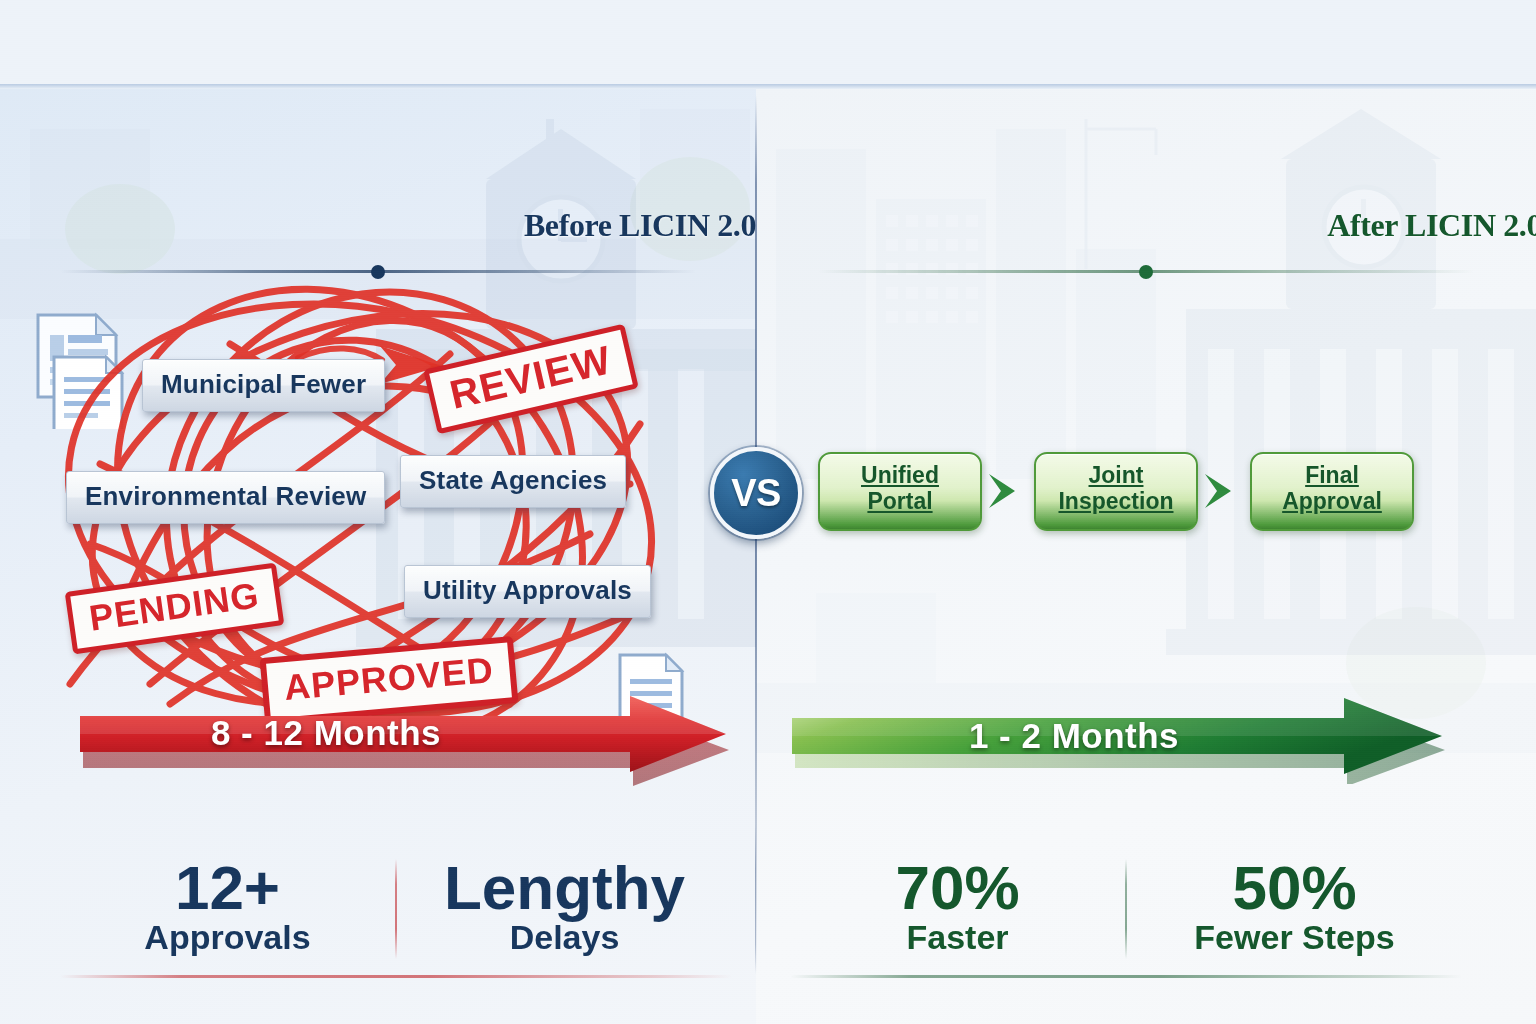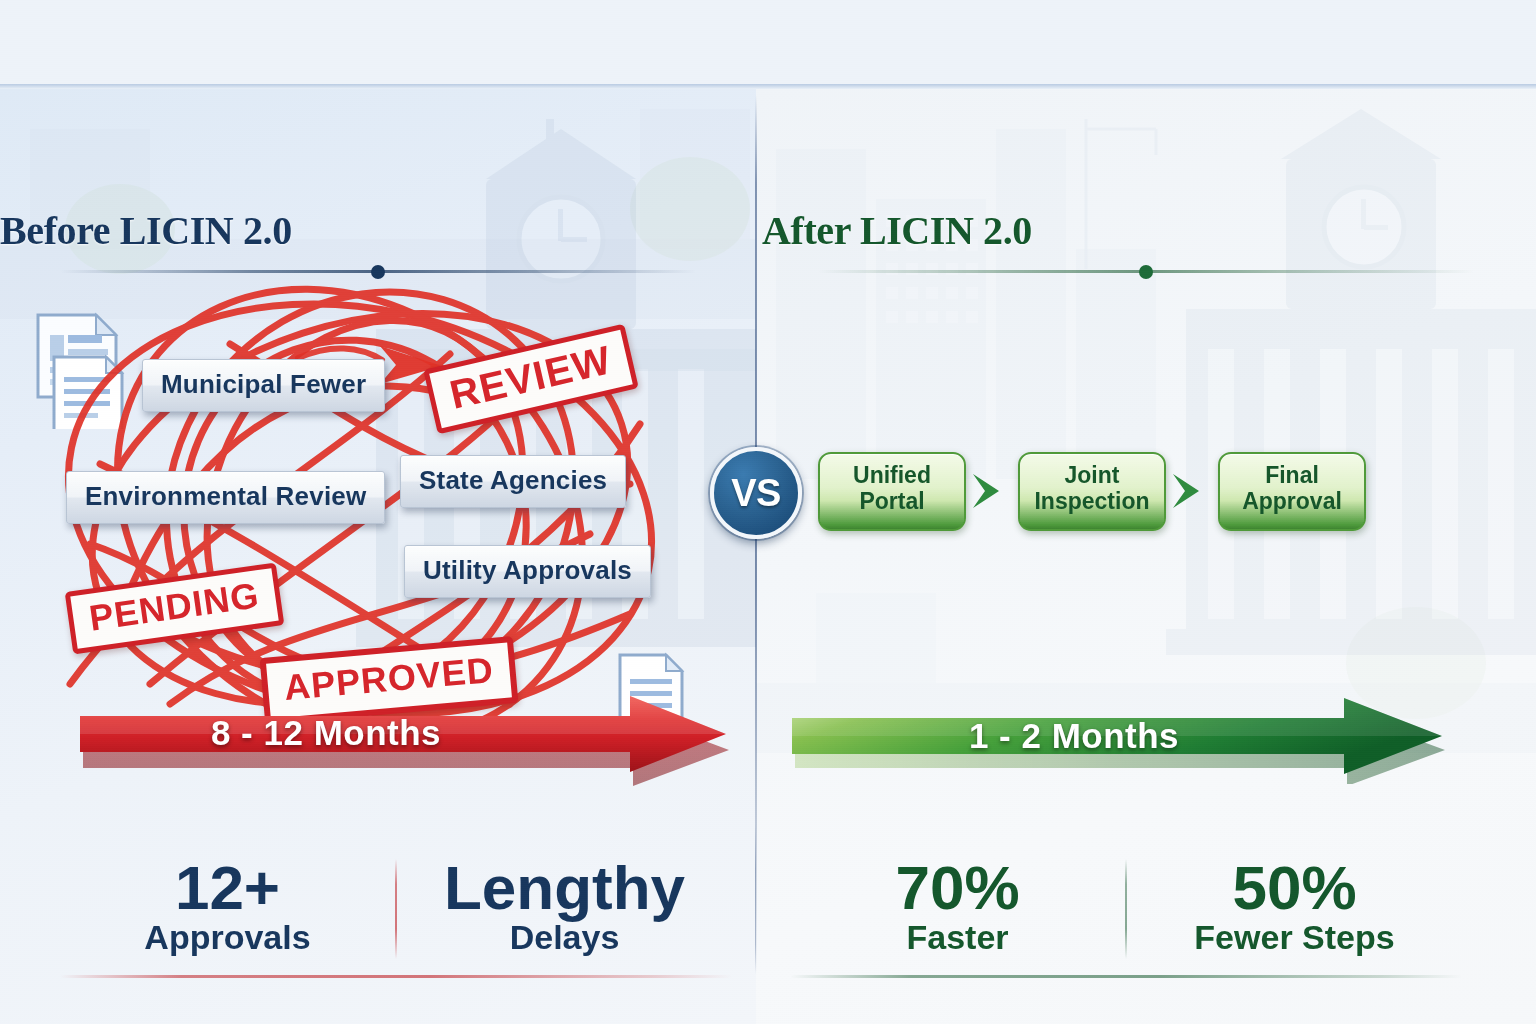--- a/index.html
+++ b/index.html
@@ -58,22 +58,22 @@
 
   .divider-v {
     position:absolute; left:755px; top:95px; width:2px; height:880px;
     background:linear-gradient(180deg,rgba(40,70,120,0) 0%,rgba(40,70,120,0.55) 10%,rgba(40,70,120,0.6) 55%,rgba(40,70,120,0.15) 92%,rgba(40,70,120,0) 100%);
     z-index:30;
   }
 
   
   .sec-title {
     position:absolute; top:118px; width:100%;
-    text-align:left;
-    font-size:40px; font-weight:bold;
+    text-align:right;
+    font-size:32px; font-weight:bold;
     font-family:"Liberation Serif", serif;
     letter-spacing:-0.4px;
     white-space:nowrap;
     z-index:25;
   }
   .sec-title.before { color:#17365d; text-shadow:0 1px 2px rgba(255,255,255,0.8); }
   .sec-title.after  { color:#14572c; text-shadow:0 1px 2px rgba(255,255,255,0.8);margin-left:6px; }
 
   .rule-wrap { position:absolute; top:176px; width:100%; height:14px; z-index:25; }
   .rule-line { position:absolute; left:8%; right:8%; top:5px; height:3px; }
@@ -101,21 +101,21 @@
     color:#17365d;
     font-size:26px; font-weight:bold;
     font-family:"Liberation Sans Narrow","Liberation Sans", sans-serif;
     letter-spacing:0.2px;
     white-space:nowrap;
     box-shadow:2px 4px 7px rgba(20,40,70,0.33), inset 0 1px 0 #ffffff;
   }
   .lbl-municipal { left:142px; top:270px; }
   .lbl-env       { left:66px;  top:382px; }
   .lbl-state     { left:400px; top:366px; }
-  .lbl-utility   { left:404px; top:456px; }
+  .lbl-utility   { left:404px; top:476px; }
 
   
   .stamp {
     position:absolute; z-index:22;
     background:#fdfcfa;
     border:5px solid #cf2027;
     border-radius:5px;
     color:#d6252b;
     font-family:"Liberation Sans Narrow","Liberation Sans", sans-serif;
     font-weight:bold;
@@ -142,30 +142,31 @@
   .vs-text {
     color:#ffffff; font-size:38px; font-weight:bold;
     font-family:"Liberation Sans", sans-serif;
     letter-spacing:-0.5px;
     text-shadow:0 2px 3px rgba(0,0,0,0.4);
   }
 
   
   .flow { position:absolute; left:818px; top:452px; display:flex; align-items:center; z-index:24; }
   .flow-box {
-    width:148px; min-height:76px;
+    width:164px; min-height:76px;
     background:linear-gradient(180deg,#f4fbe9 0%,#e2f2cc 45%,#cfe8b0 62%,#4e9b3c 94%,#3e8530 100%);
     border:2px solid #4f9a39;
     border-radius:13px;
     display:flex; align-items:center; justify-content:center;
     text-align:center;
     color:#15562a; font-weight:bold; font-size:23px; line-height:1.12;
     font-family:"Liberation Sans Narrow","Liberation Sans", sans-serif;
     padding:9px 6px 14px 6px;
     box-shadow:1px 3px 7px rgba(30,70,30,0.3), inset 0 1px 0 rgba(255,255,255,0.9);
+    text-decoration:underline;
   }
   .flow-arrow { width:52px; display:flex; align-items:center; justify-content:center; }
 
   
   .timearrow { position:absolute; z-index:26; }
   .timearrow.left  { left:60px;  top:686px; width:672px; height:100px; }
   .timearrow.right { left:778px; top:690px; width:672px; height:94px; }
   .timearrow-label {
     position:absolute; width:100%; text-align:center;
     color:#ffffff; font-weight:bold; font-size:35px;

